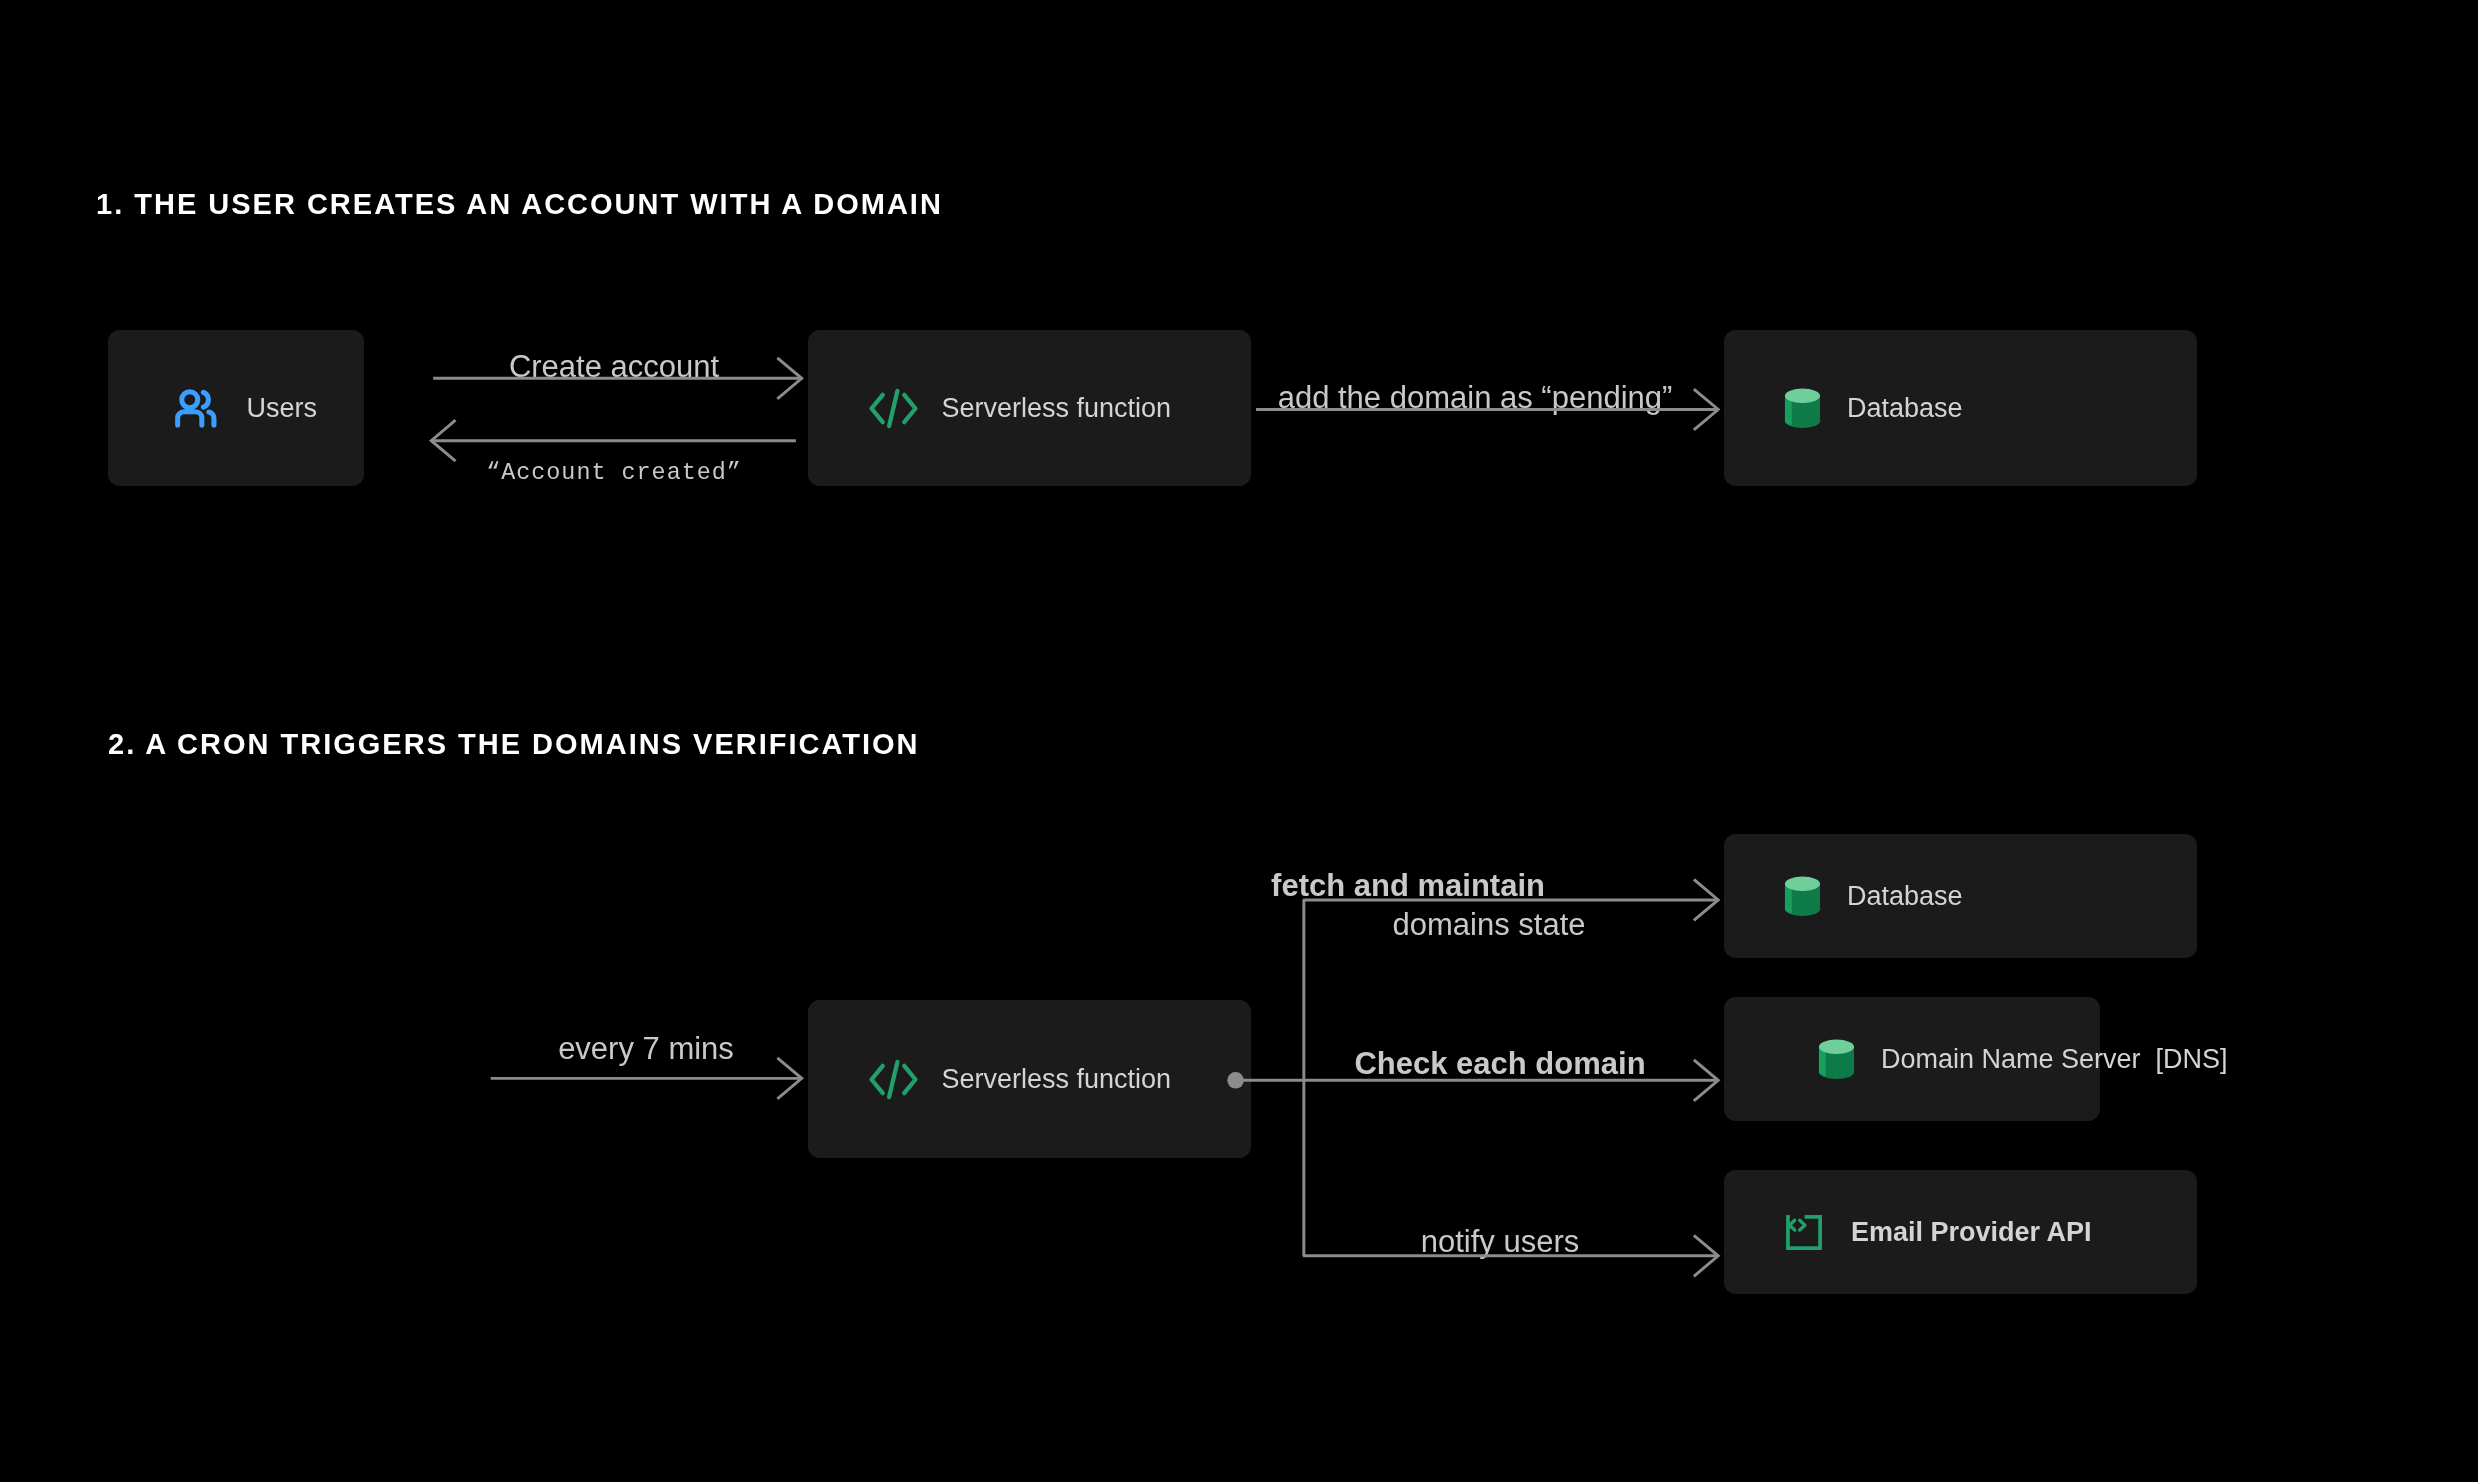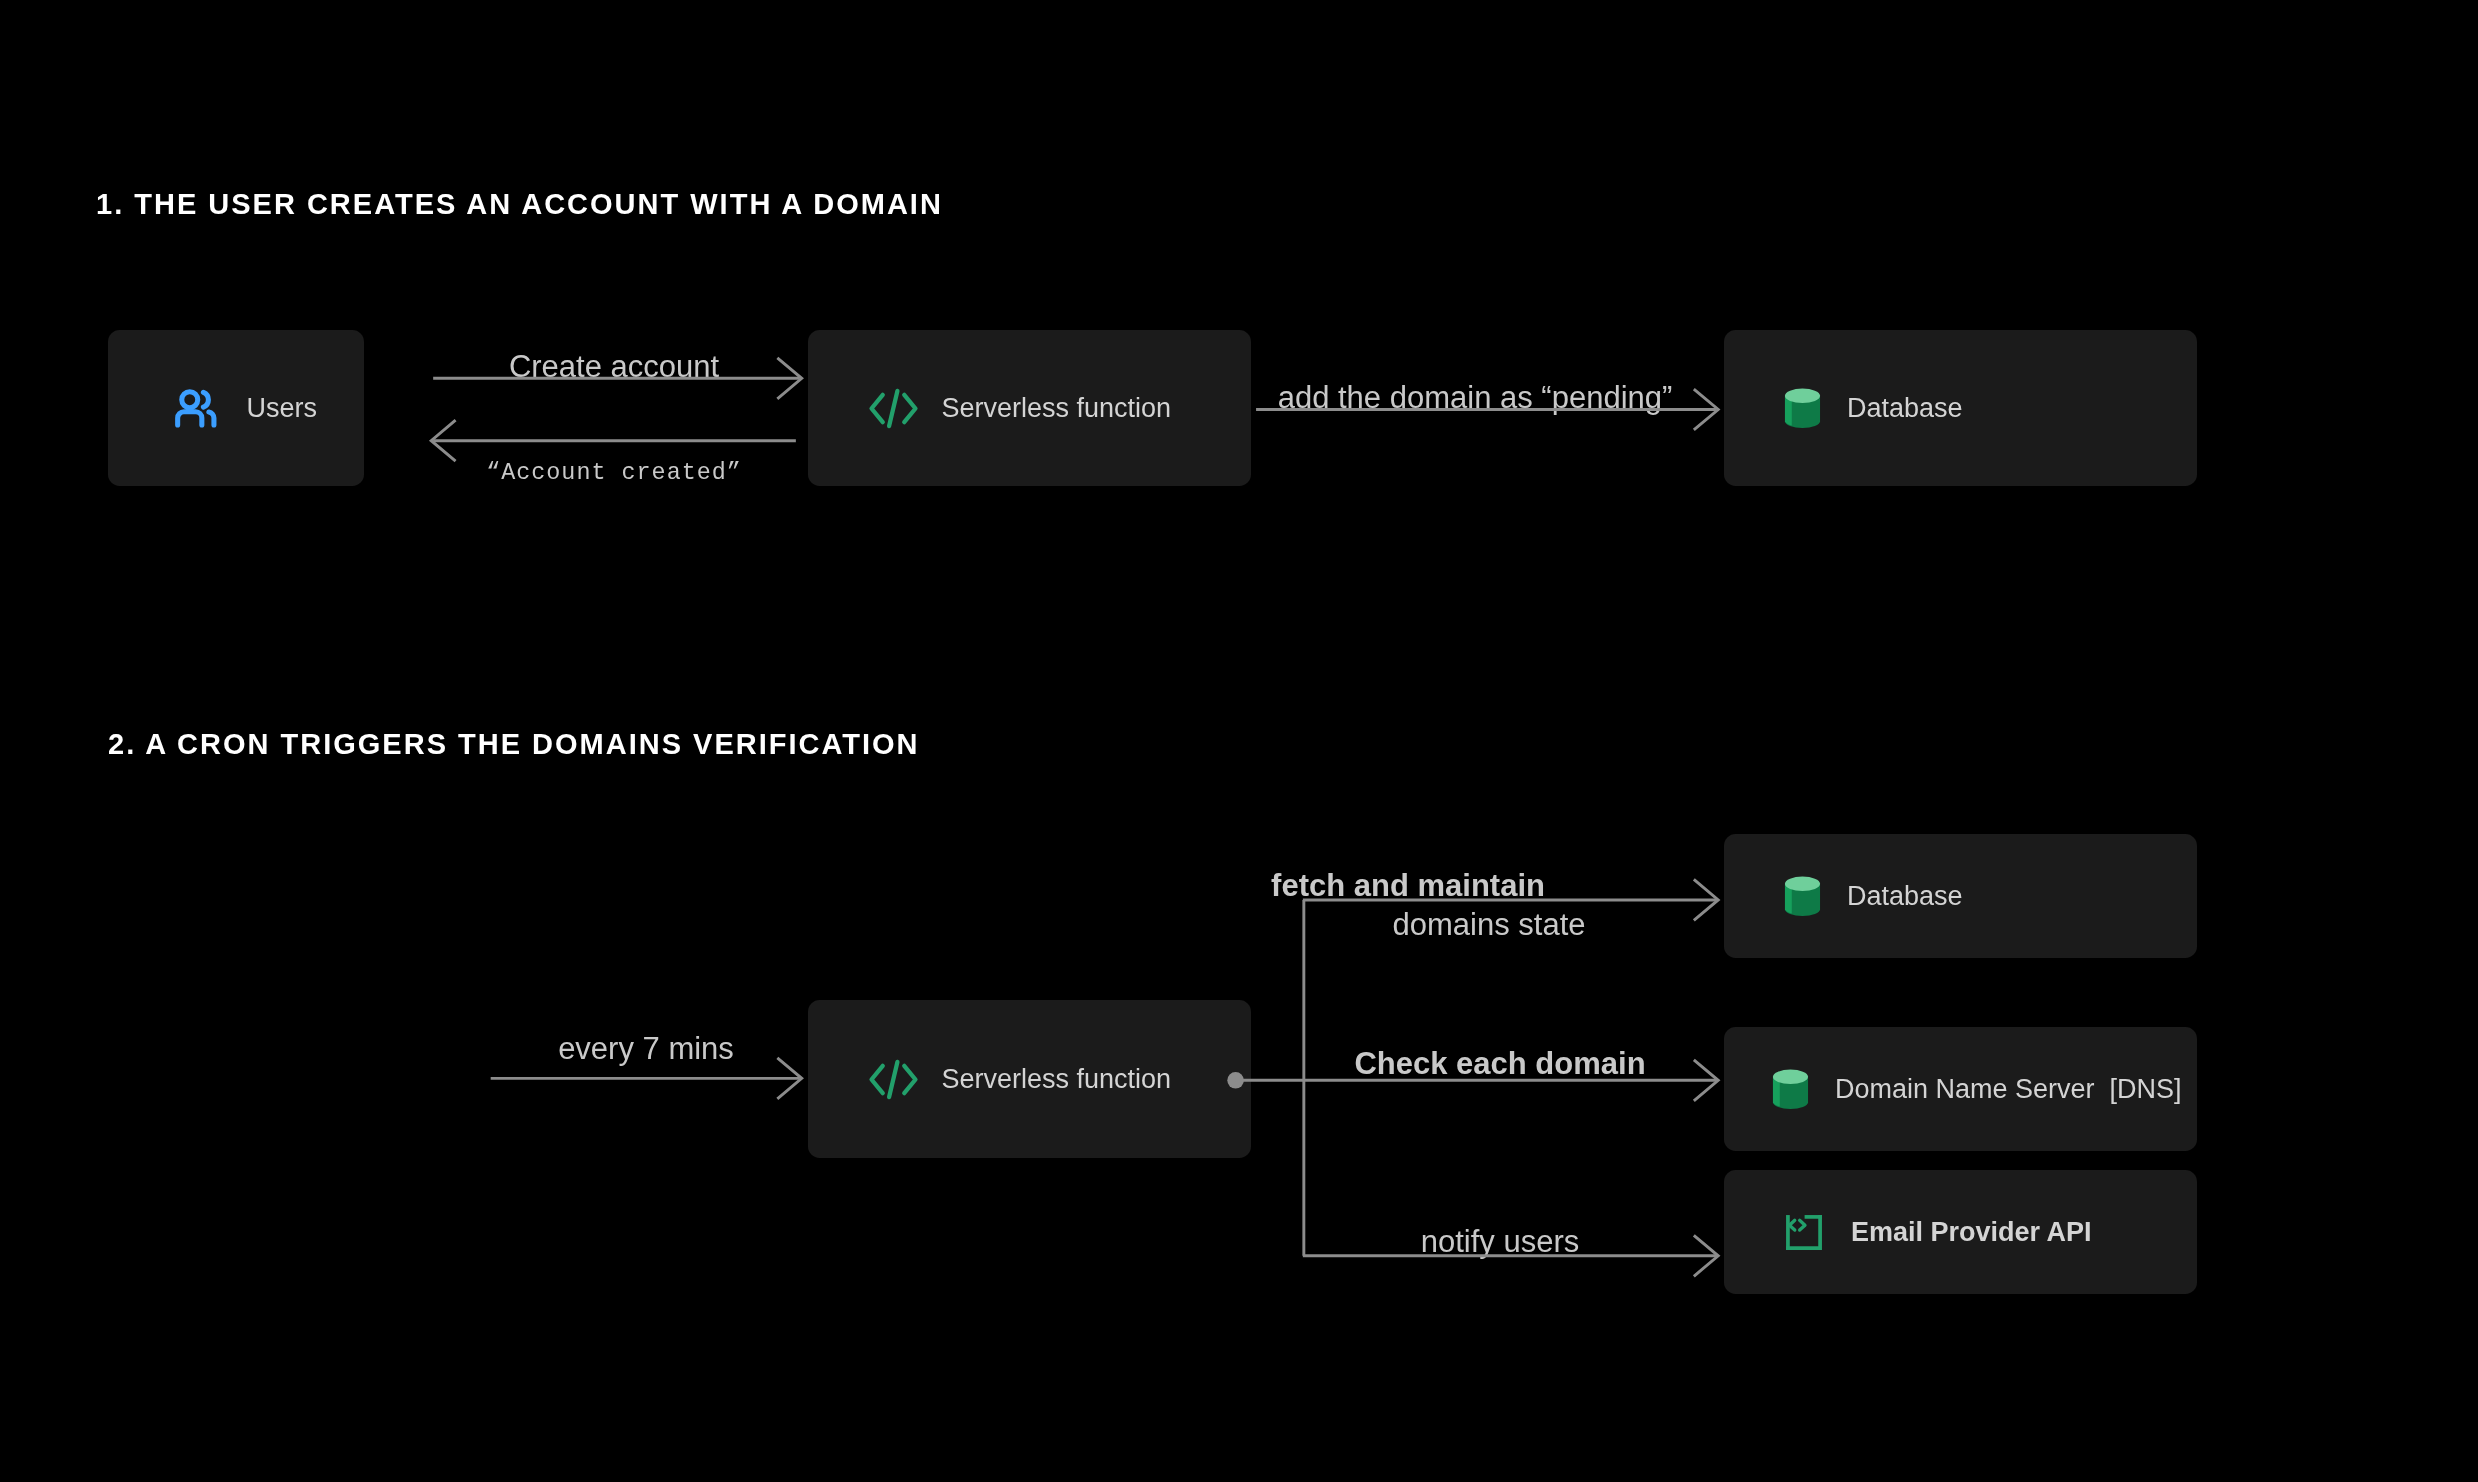--- a/index.html
+++ b/index.html
@@ -73,21 +73,21 @@
 
   #node-cron           { left:108px;  top:1000px; width:368px; height:158px; padding-left:57px; }
   #node-cron .node-label { margin-left: 21.5px; }
 
   #node-serverless-2   { left:808px;  top:1000px; width:443px; height:158px; padding-left:59px; }
   #node-serverless-2 .node-label { margin-left: 21.5px; }
 
   #node-database-2     { left:1724px; top:834px;  width:473px; height:124px; padding-left:59px; }
   #node-database-2 .node-label { margin-left: 25px; }
 
-  #node-dns            { left:1724px; top:997px; width:473px; height:124px; padding-left:47px;margin-top:30px; }
+  #node-dns            { left:1724px; top:997px; width:376px; height:124px; padding-left:93px; }
   #node-dns .node-label { margin-left: 25px; }
 
   #node-email          { left:1724px; top:1170px; width:473px; height:124px; padding-left:59px; }
   #node-email .node-label { margin-left: 25px; font-weight: bold; }
 
   
   .edge-label {
     position: absolute;
     color: #c9c9c9;
     font-family: "Liberation Sans", sans-serif;

